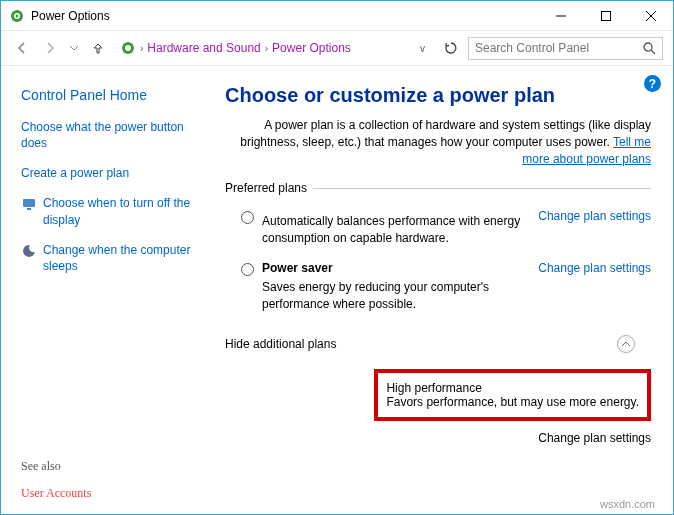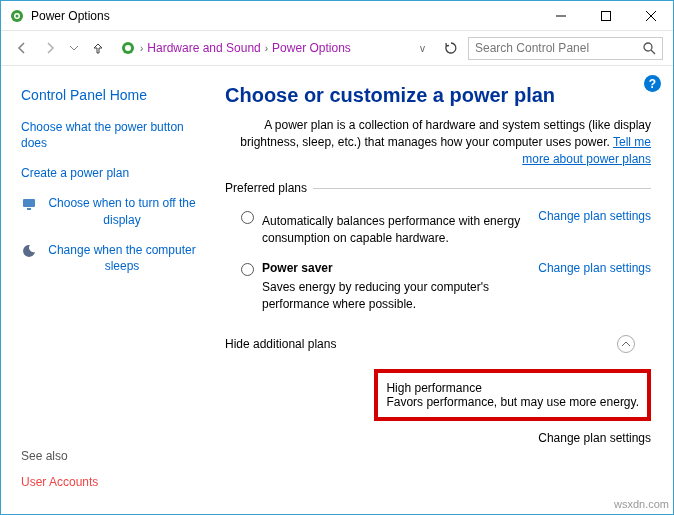--- a/index.html
+++ b/index.html
@@ -107,25 +107,26 @@
     margin-bottom: 14px;
     line-height:1.35;
   }
   .sidebar .home {
     color: #003399;
     font-size: 14px;
     margin-bottom: 22px;
   }
   .sidebar .row { display:flex; gap:6px; align-items:flex-start; margin-bottom:14px; }
   .sidebar .row .icon { width:16px; display:flex; justify-content:center; padding-top:1px; }
-  .sidebar .row a { color:#0066cc; text-decoration:none; line-height:1.35;text-align:center; }
+  .sidebar .row a { color:#0066cc; text-decoration:none; line-height:1.35; }
   .sidebar-bottom {
     position:absolute;
-    bottom: 24px;
+    bottom: 12px;
     left: 20px;
+    font-family: Liberation Serif, serif;
   }
   .sidebar-bottom .seealso { color:#555; margin-bottom:12px; }
   .sidebar-bottom a { color:#ef4444; text-decoration:none; }
   .main {
     flex:1;
     padding: 18px 22px 10px 12px;
   }
   h1.heading {
     color: #003399;
     font-weight: bold;
@@ -189,21 +190,21 @@
     margin-left:12px;
   }
   .highlight-wrap {
     display:flex;
     align-items:flex-end;
     padding-top:6px;
     flex-direction:column;
   }
   .watermark {
     position:absolute;
-    right:4px;
+    right:18px;
     bottom:4px;
     color:#999;
     font-size:11px;
   }
   .cp-icon {
     width:16px; height:16px;
   }
 </style>
 </head>
 <body>

